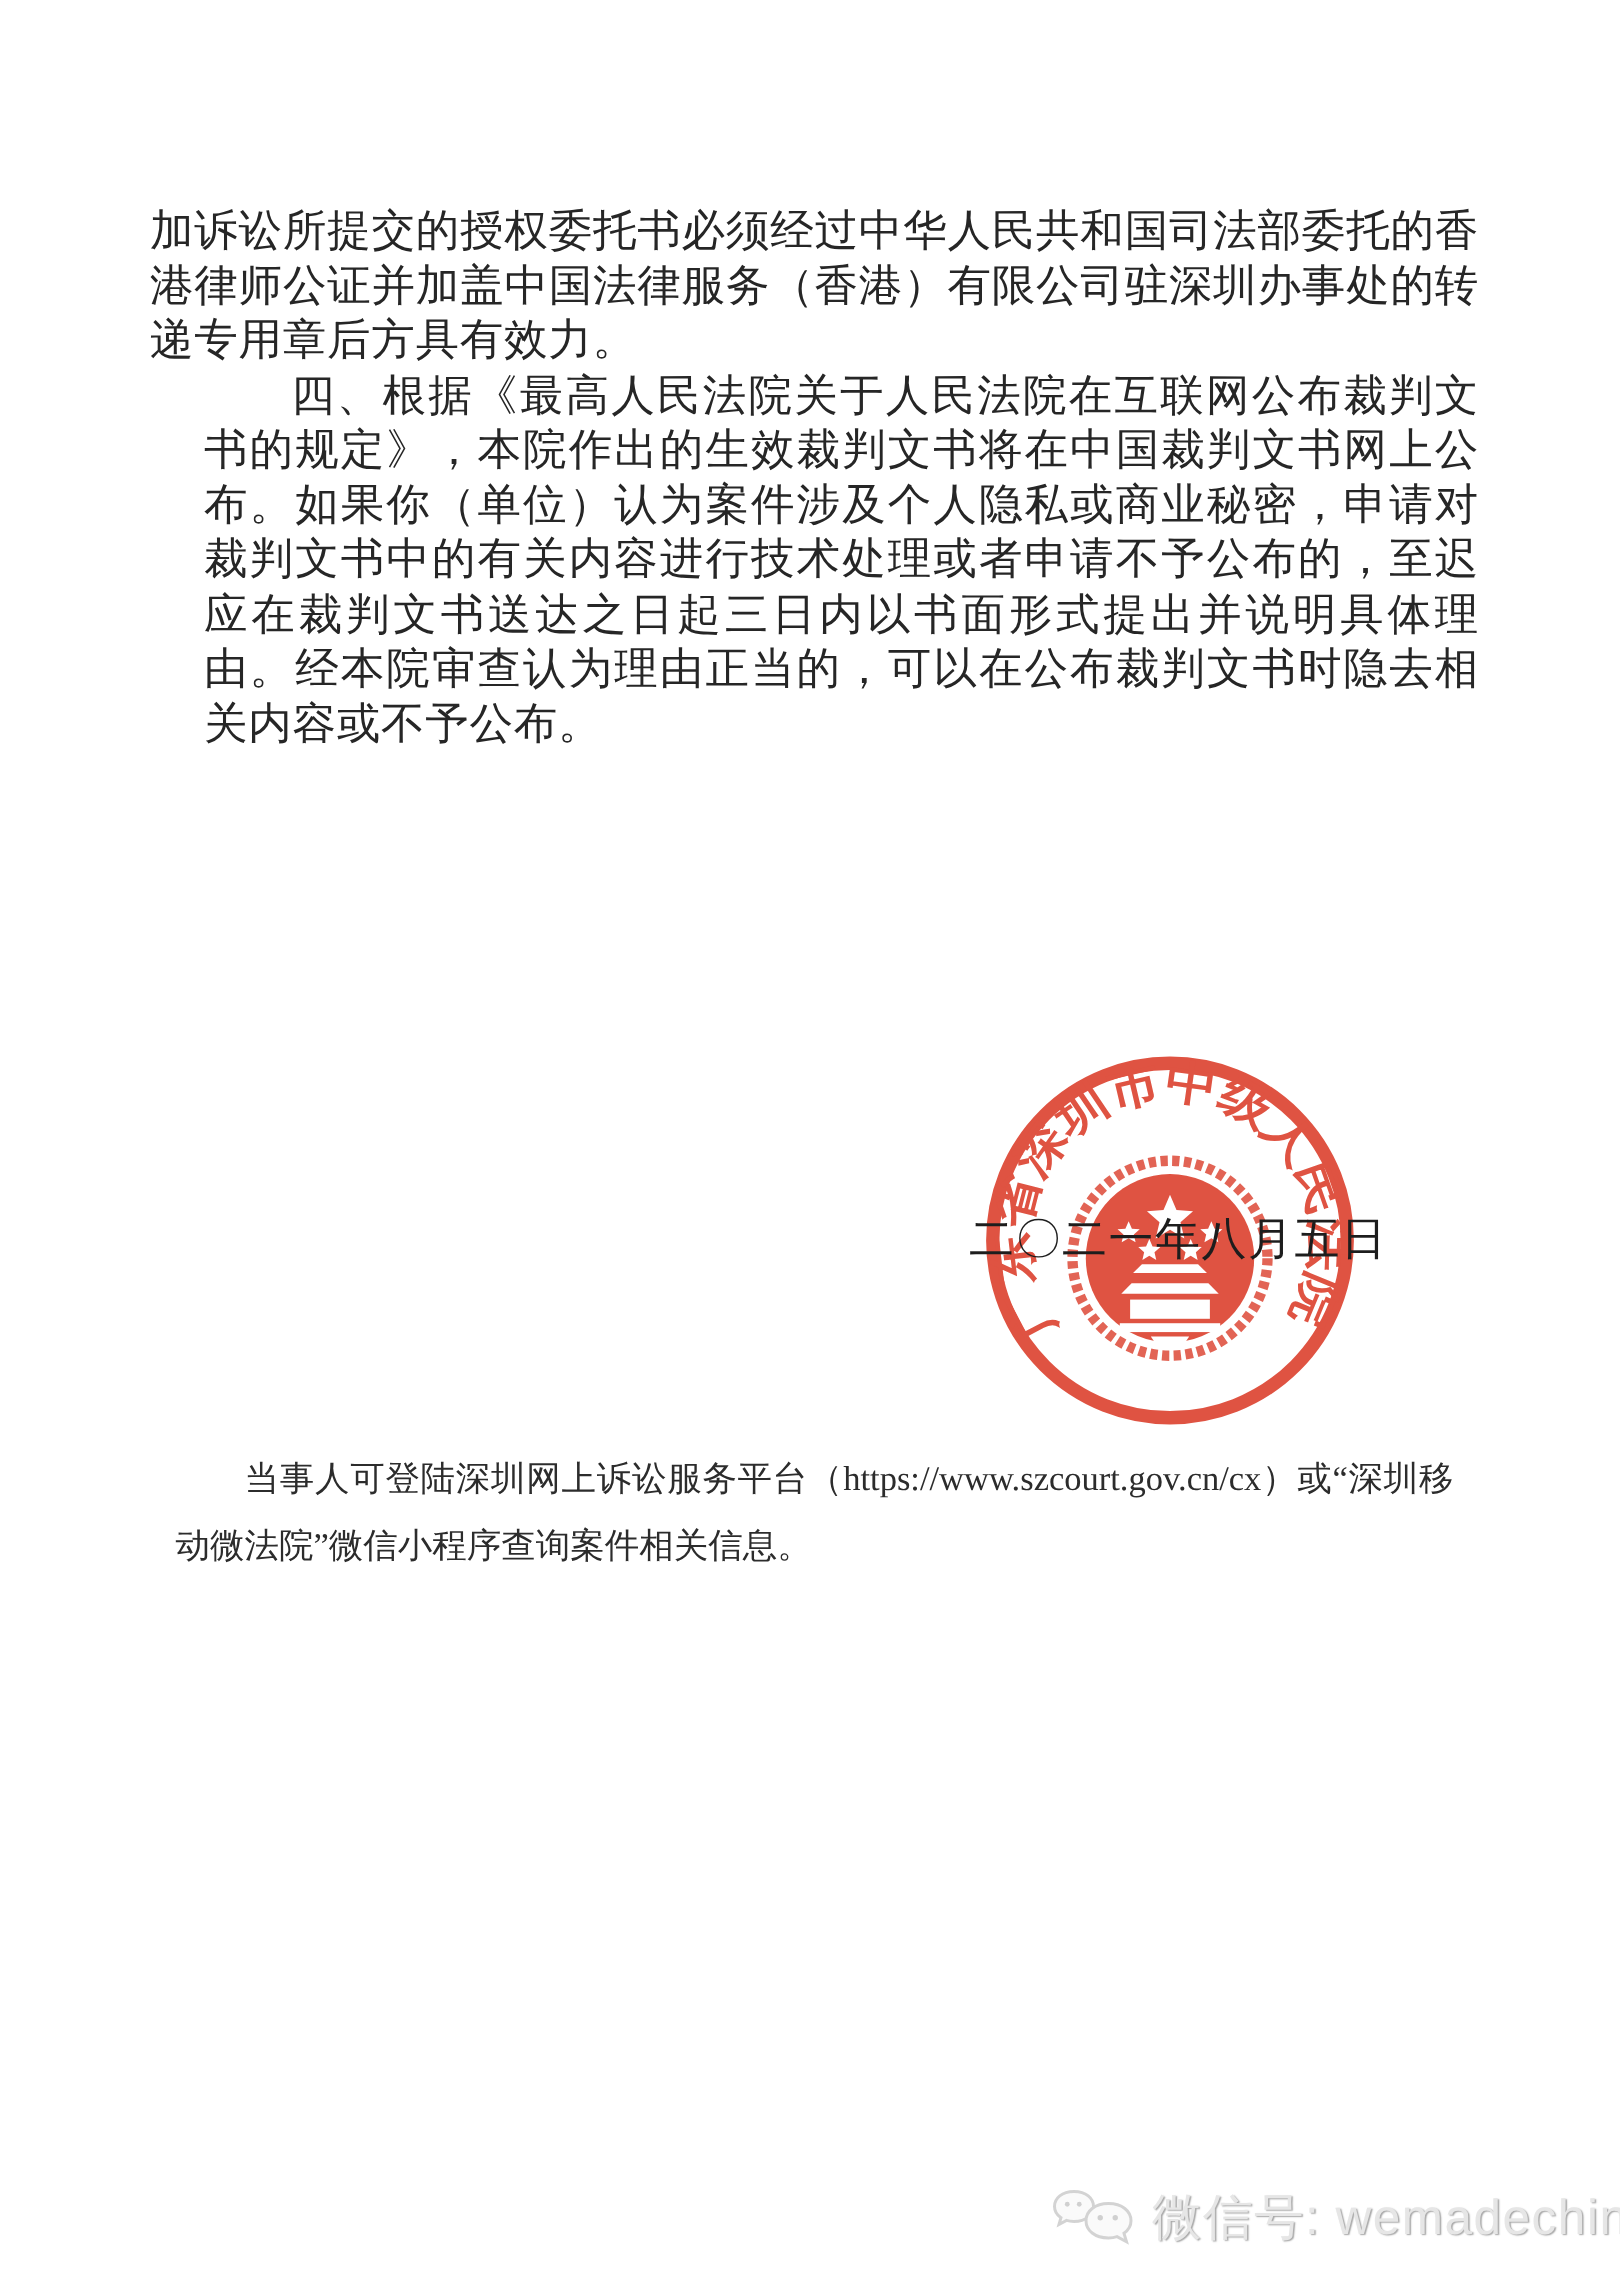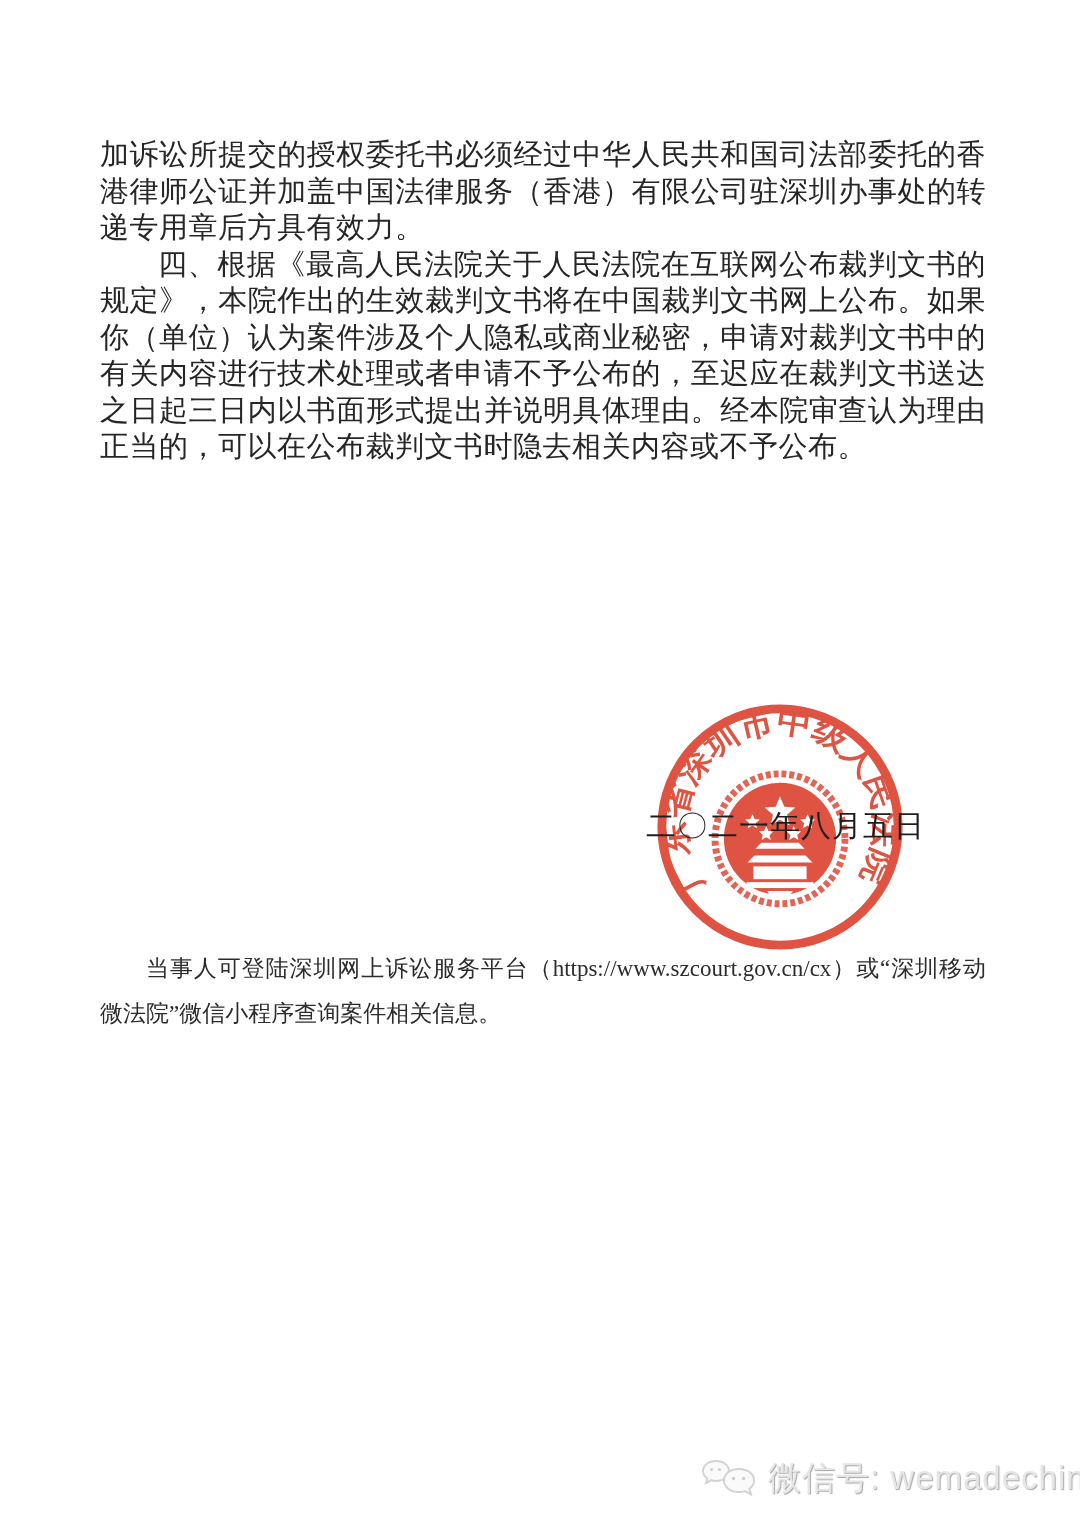--- a/index.html
+++ b/index.html
@@ -19,21 +19,21 @@
     width: 886px;
     color: #262626;
     font-size: 29px;
     line-height: 36.5px;
     text-align: justify;
     text-justify: inter-ideograph;
     letter-spacing: 0.5px;
     z-index: 1;
   }
   .body-text p { margin: 0; }
-  .body-text p.indent { text-indent: 2em; }
+  .body-text p.indent { text-indent: 2em; margin-left: 36px; }
 
   .seal {
     position: absolute;
     left: 651px;
     top: 698px;
     width: 258px;
     height: 258px;
     z-index: 2;
     opacity: 0.93;
   }
@@ -51,21 +51,21 @@
     position: absolute;
     left: 100px;
     top: 946px;
     width: 886px;
     font-size: 23px;
     line-height: 45px;
     color: #2c2c2c;
     text-align: justify;
     z-index: 1;
   }
-  .footer-note p { margin: 0; text-indent: 2em; }
+  .footer-note p { margin: 17px; text-indent: 2em; }
 
   .watermark {
     position: absolute;
     left: 700px;
     top: 1456px;
     display: flex;
     align-items: center;
     gap: 10px;
     z-index: 1;
   }

